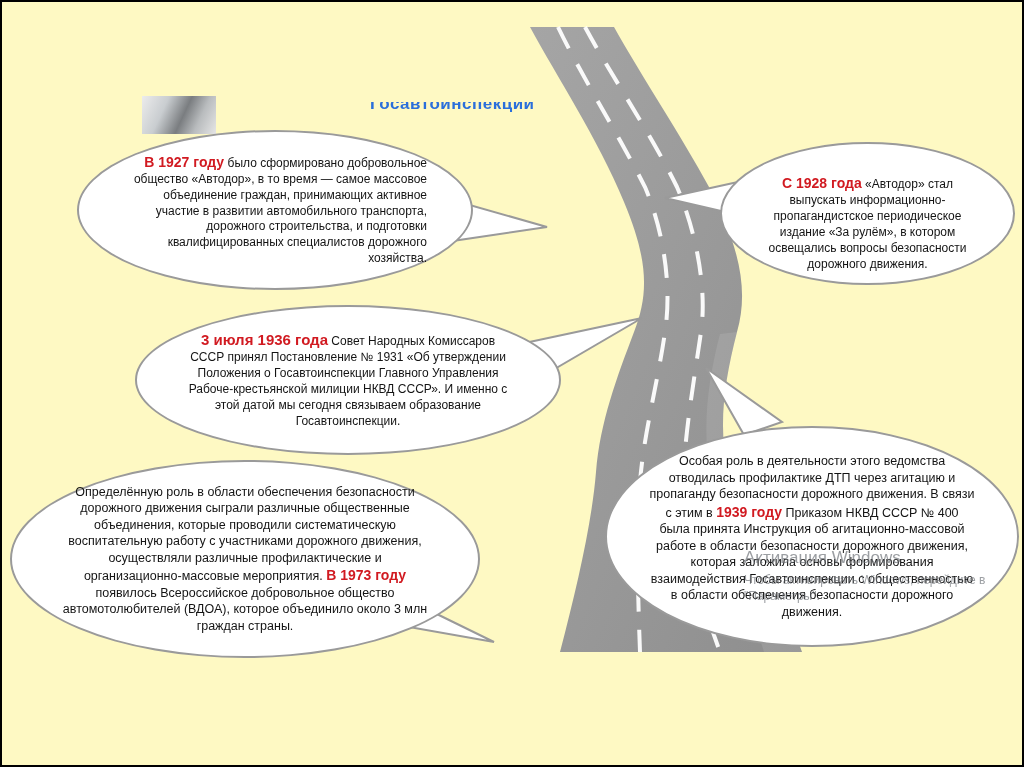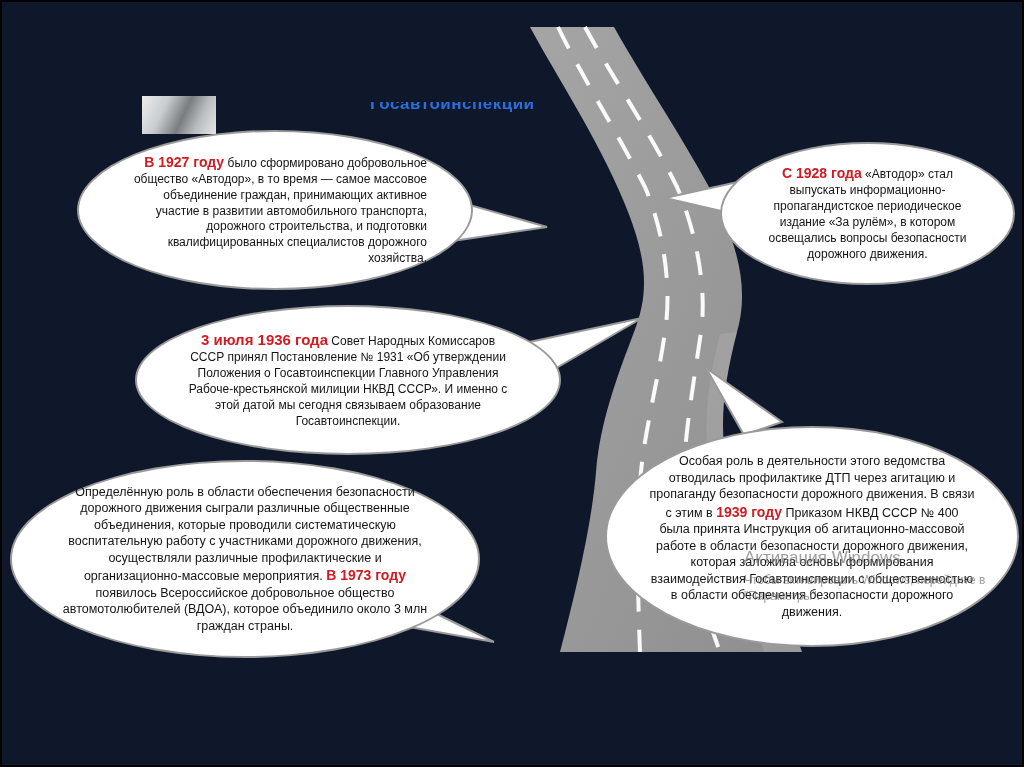--- a/index.html
+++ b/index.html
@@ -1,30 +1,30 @@
 <!DOCTYPE html>
 <html><head>
 <meta charset="utf-8">
 <style>
   html,body{margin:0;padding:0;background:#fff;}
   body{font-family:"Liberation Sans",sans-serif;}
-  .slide{position:relative;width:1024px;height:767px;background:#0f172a;border:2px solid #000;box-sizing:border-box;overflow:hidden;}
+  .slide{position:relative;width:1024px;height:767px;background:#fef9c3;border:2px solid #000;box-sizing:border-box;overflow:hidden;}
   .art{position:absolute;left:0;top:0;width:1024px;height:767px;z-index:1;}
   .photo-frag{position:absolute;left:140px;top:94px;width:74px;height:38px;z-index:2;
     background:linear-gradient(115deg,#ececec 0%,#c9cdd0 30%,#7a7d80 55%,#b9bcbe 75%,#e6e6e6 100%);}
   .title-frag{position:absolute;left:368px;top:100px;width:175px;height:15px;overflow:hidden;z-index:2;
     color:#2a6fdb;font-weight:bold;font-size:17px;letter-spacing:.5px;}
   .title-frag span{display:block;margin-top:-8px;}
   .bubble{position:absolute;background:#fff;border:2px solid #9a9a9a;border-radius:50%;
     display:flex;align-items:center;justify-content:center;z-index:3;box-sizing:border-box;}
   .bubble p{margin:0;text-align:center;color:#141414;}
   .date{color:#d11a21;font-weight:bold;font-size:14px;}
   .b1{left:75px;top:128px;width:396px;height:160px;padding:12px 44px;}
   .b1 p{font-size:12px;line-height:1.33;text-align:right;}
-  .b2{left:718px;top:140px;width:295px;height:143px;padding:10px 32px;}
+  .b2{left:718px;top:140px;width:295px;height:143px;padding:10px 32px;align-items:flex-end;}
   .b2 p{font-size:12px;line-height:1.33;}
   .b3{left:133px;top:303px;width:426px;height:150px;padding:10px 46px;}
   .b3 p{font-size:12px;line-height:1.33;}
   .b3 .date{font-size:15px;text-align:center;}
   .b4{left:8px;top:458px;width:470px;height:198px;padding:14px 50px;}
   .b4 p{font-size:12.5px;line-height:1.32;}
   .b5{left:603px;top:424px;width:414px;height:221px;padding:16px 42px;}
   .b5 p{font-size:12.5px;line-height:1.32;}
   .wm{position:absolute;left:742px;top:538px;z-index:5;color:rgba(108,112,118,.68);pointer-events:none;}
   .wm-title{font-size:17px;margin-bottom:5px;margin-top:8px;}

